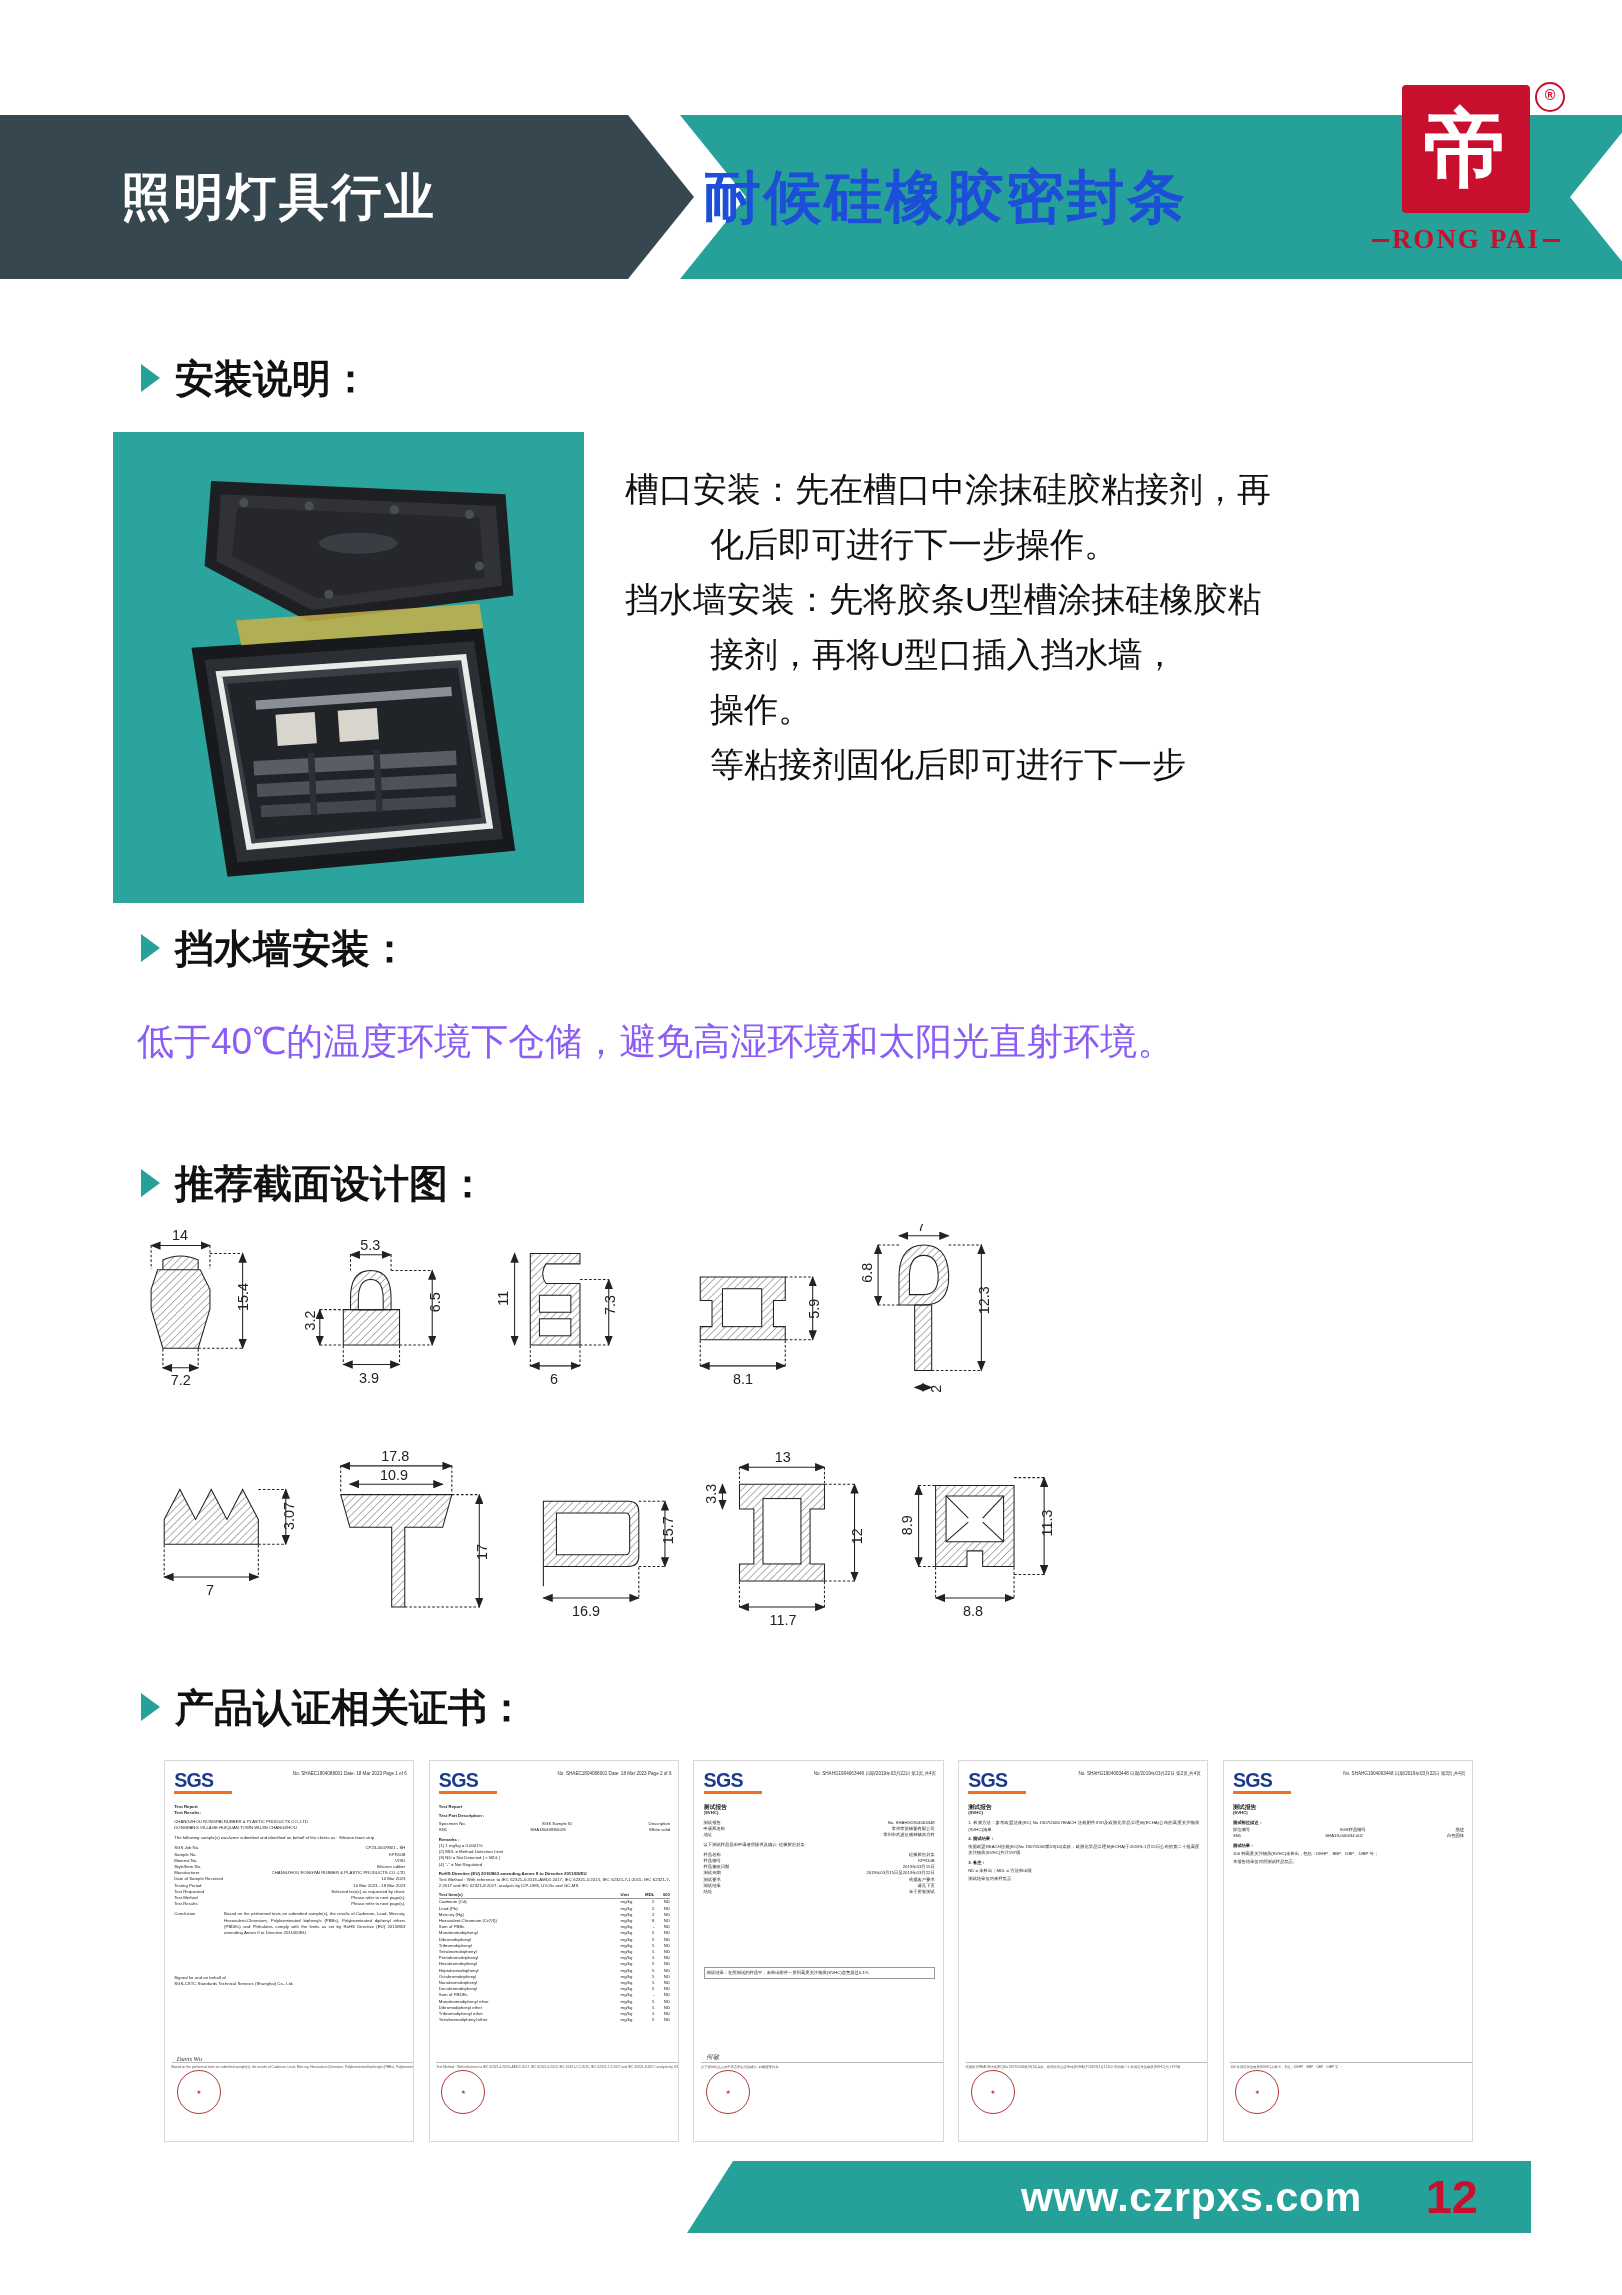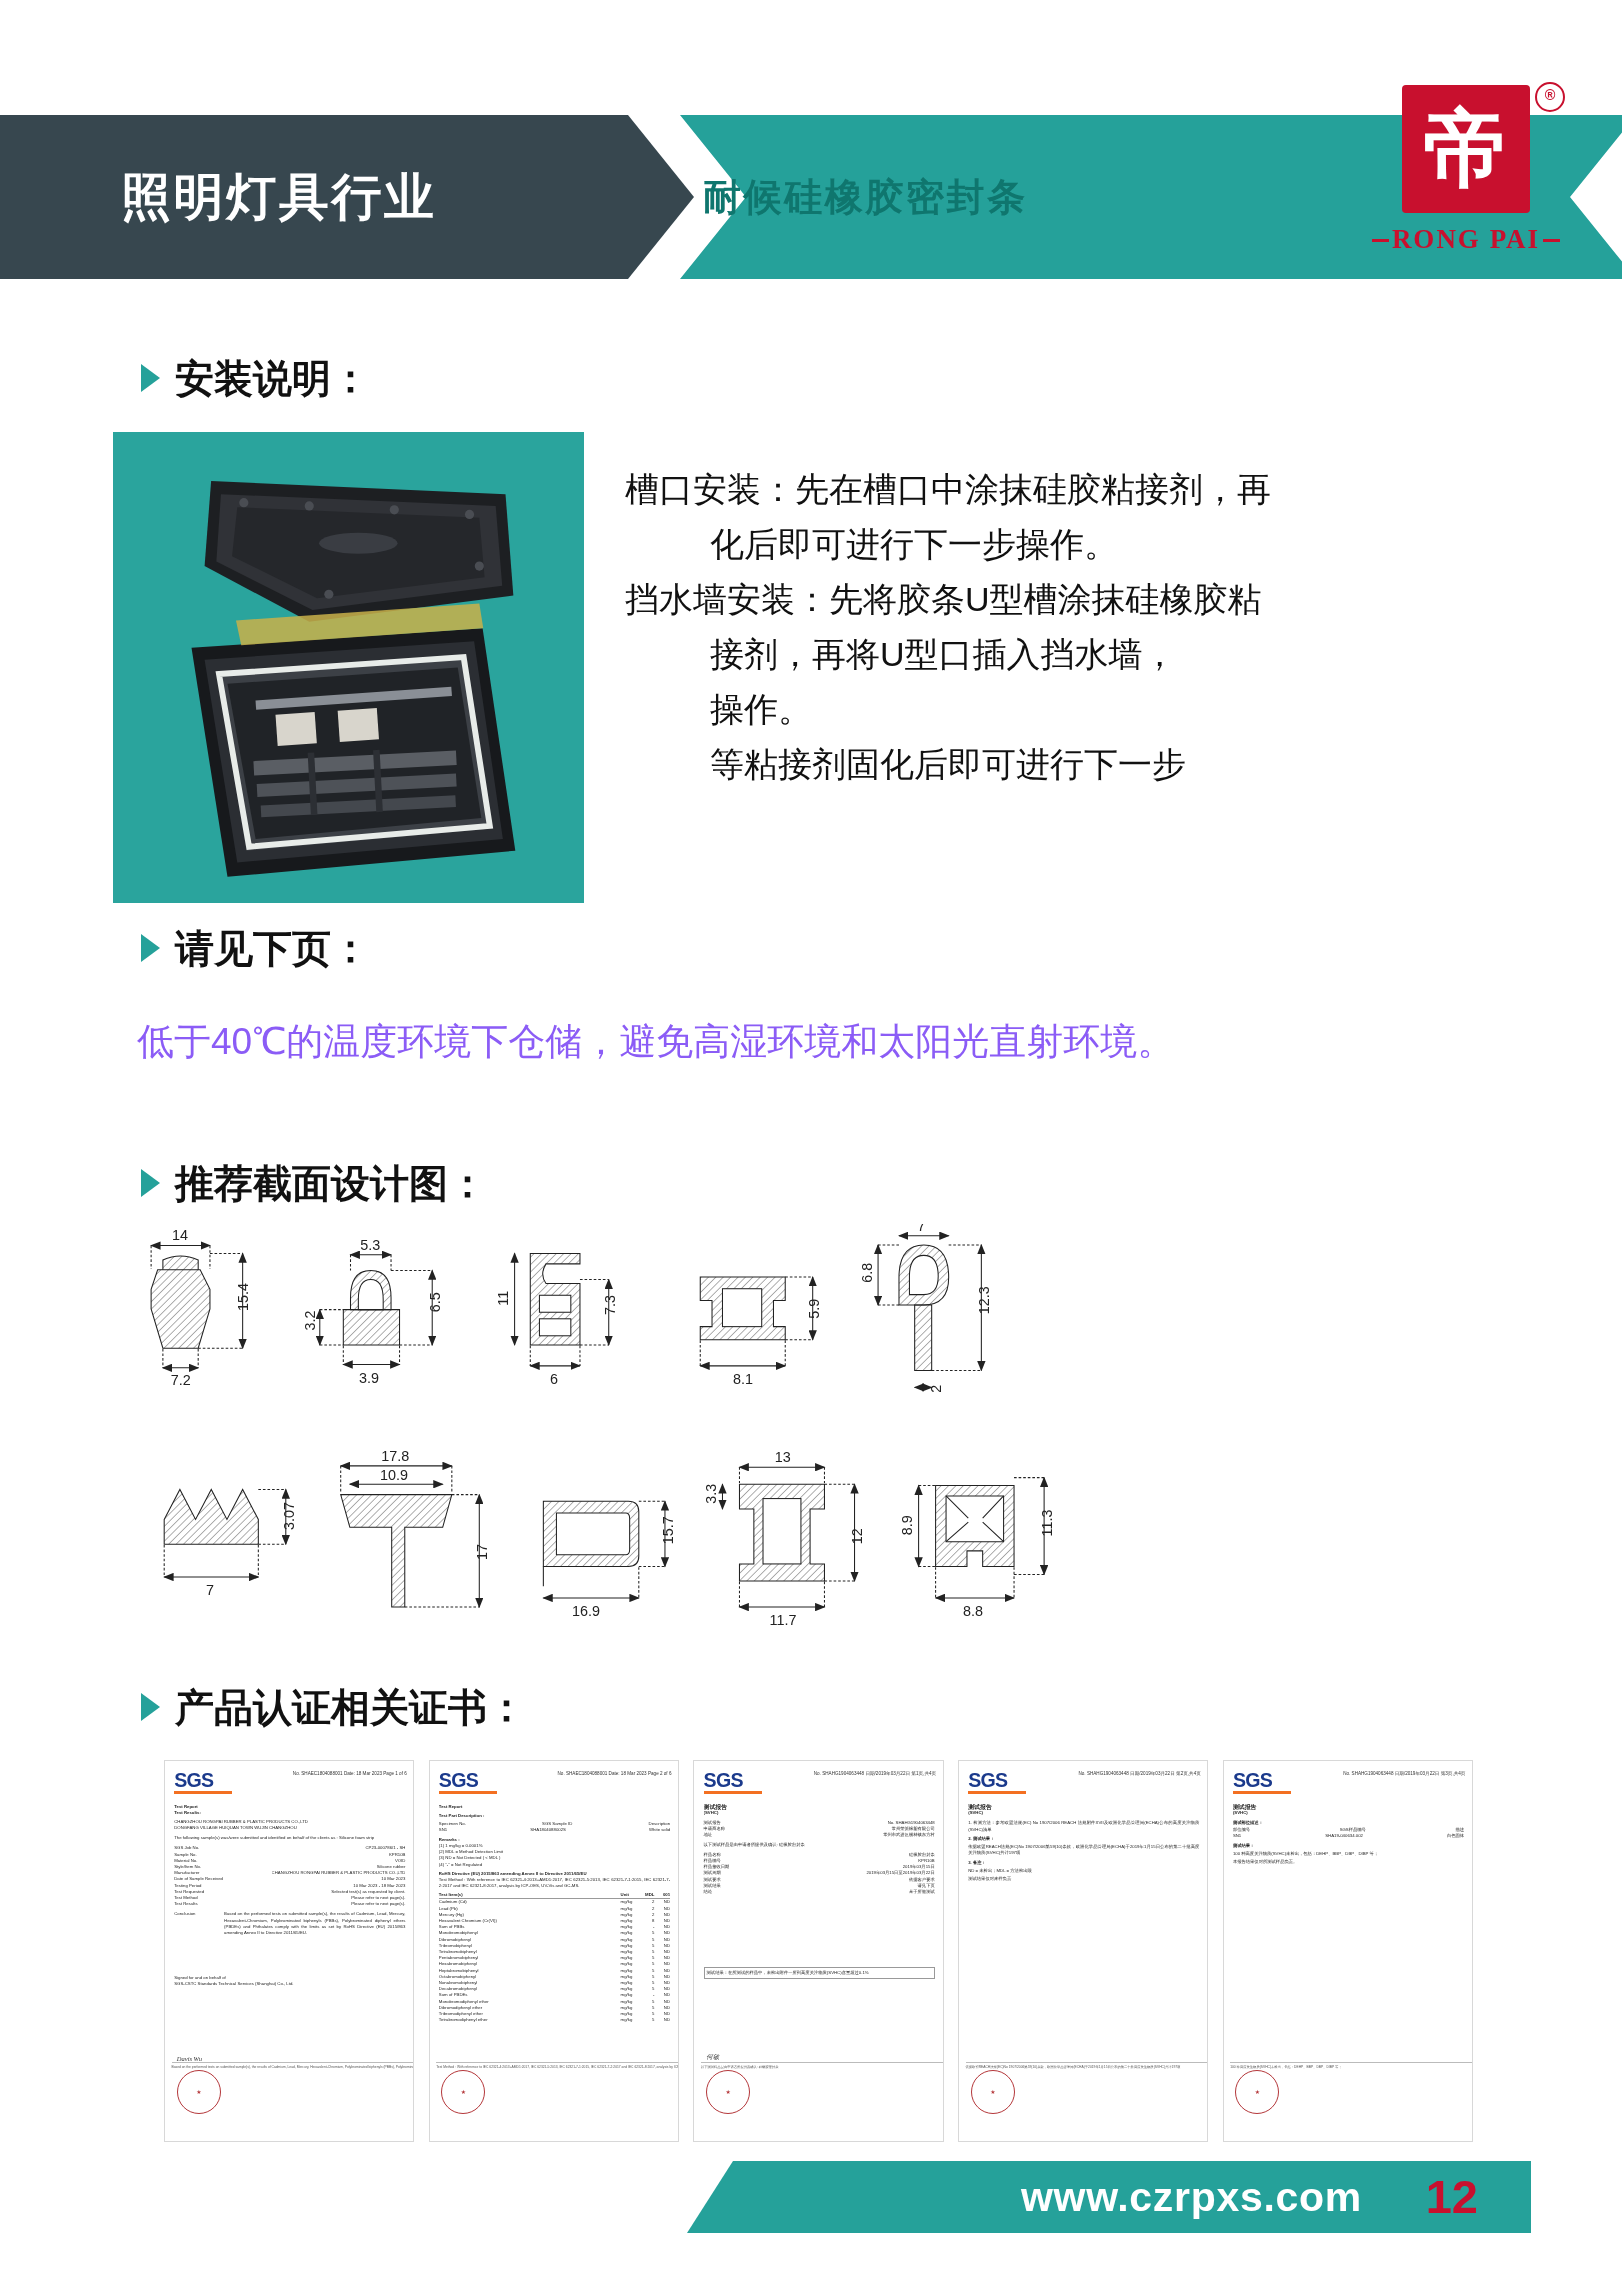--- a/index.html
+++ b/index.html
@@ -25,21 +25,21 @@
     background:#25a19a;
     clip-path:polygon(65px 0, 1021px 0, 955px 82px, 1021px 164px, 65px 164px, 131px 82px);
   }
   .hdr-title-1{
     position:absolute;left:121px;top:41px;width:510px;height:82px;
     color:#ffffff;font-size:50px;font-weight:bold;letter-spacing:2.6px;
     line-height:82px;
   }
   .hdr-title-2{
     position:absolute;left:703px;top:41px;width:615px;height:82px;
-    color:#0f766e;font-size:38px;font-weight:bold;letter-spacing:2.6px;
+    color:#1d4ed8;font-size:58px;font-weight:bold;letter-spacing:2.6px;
     line-height:82px;
   }
   
   .logo-wrap{position:absolute;right:62px;top:85px;width:190px;height:190px;}
   .logo-box{
     position:absolute;left:31px;top:0;width:128px;height:128px;
     background:#c8102e;border-radius:3.9px;
   }
   .logo-glyph{
     position:absolute;left:0;top:0;width:128px;height:128px;
@@ -225,21 +225,21 @@
   <p>槽口安装：先在槽口中涂抹硅胶粘接剂，再</p>
   <p class="ind">化后即可进行下一步操作。</p>
   <p>挡水墙安装：先将胶条U型槽涂抹硅橡胶粘</p>
   <p class="ind">接剂，再将U型口插入挡水墙，</p>
   <p class="ind">操作。</p>
   <p class="ind">等粘接剂固化后即可进行下一步</p>
 </div>
 
 <div class="sec-head" style="left:141px;top:923px;">
   <span class="tri"></span>
-  <span class="txt">请见下页：</span>
+  <span class="txt">挡水墙安装：</span>
 </div>
 <div class="storage-text">
   <p>低于40℃的温度环境下仓储，避免高湿环境和太阳光直射环境。</p>
 </div>
 
 <div class="sec-head" style="left:141px;top:1158px;">
   <span class="tri"></span>
   <span class="txt">推荐截面设计图：</span>
 </div>
 

